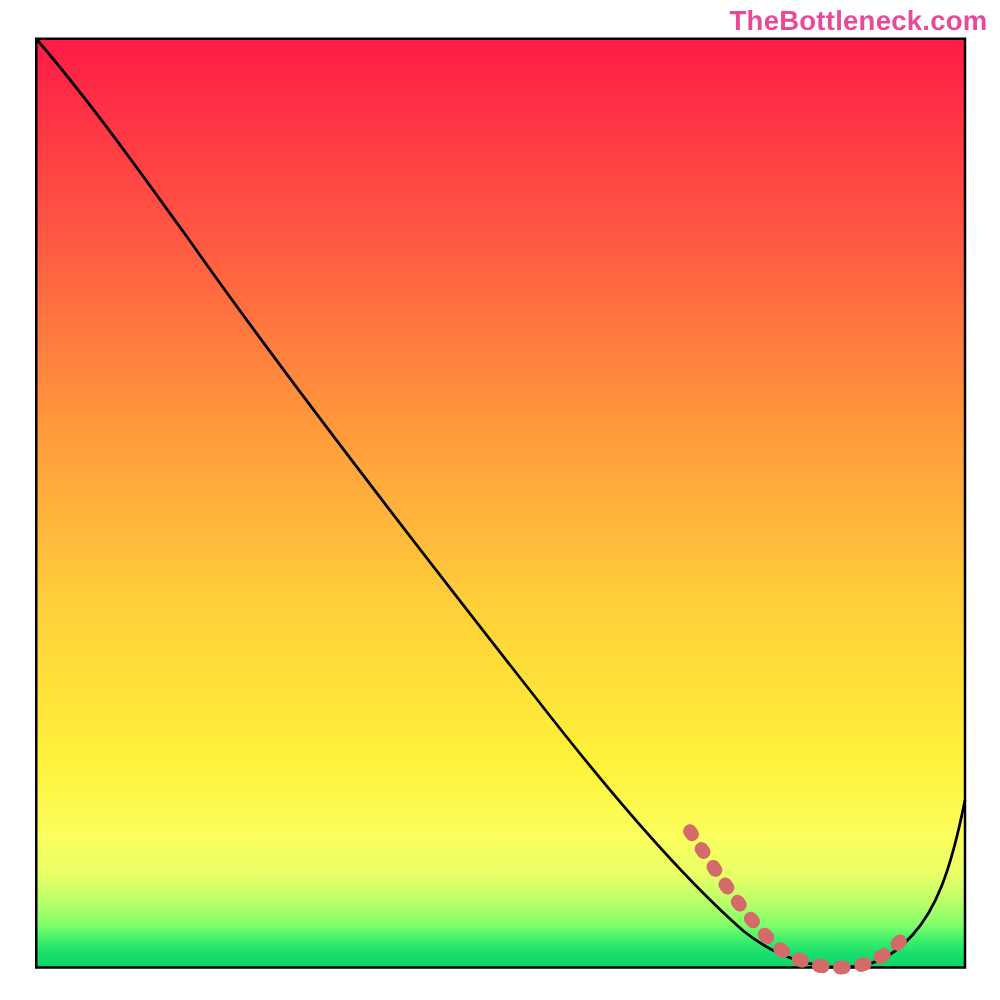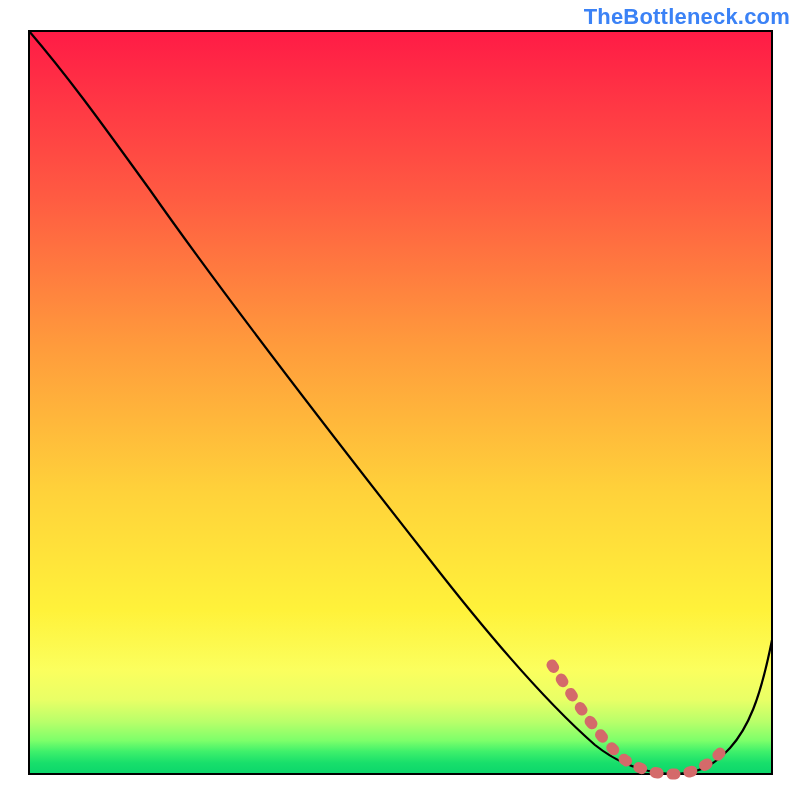--- a/index.html
+++ b/index.html
@@ -15,21 +15,21 @@
     position: relative;
     width: 800px;
     height: 800px;
   }
   .watermark {
     position: absolute;
     top: 4px;
     right: 10px;
     font-size: 22px;
     font-weight: 600;
-    color: #3b82f6;
+    color: #ec4899;
     letter-spacing: 0.2px;
   }
   svg {
     display: block;
   }
 </style>
 </head>
 <body>
 <div class="wrap">
 

